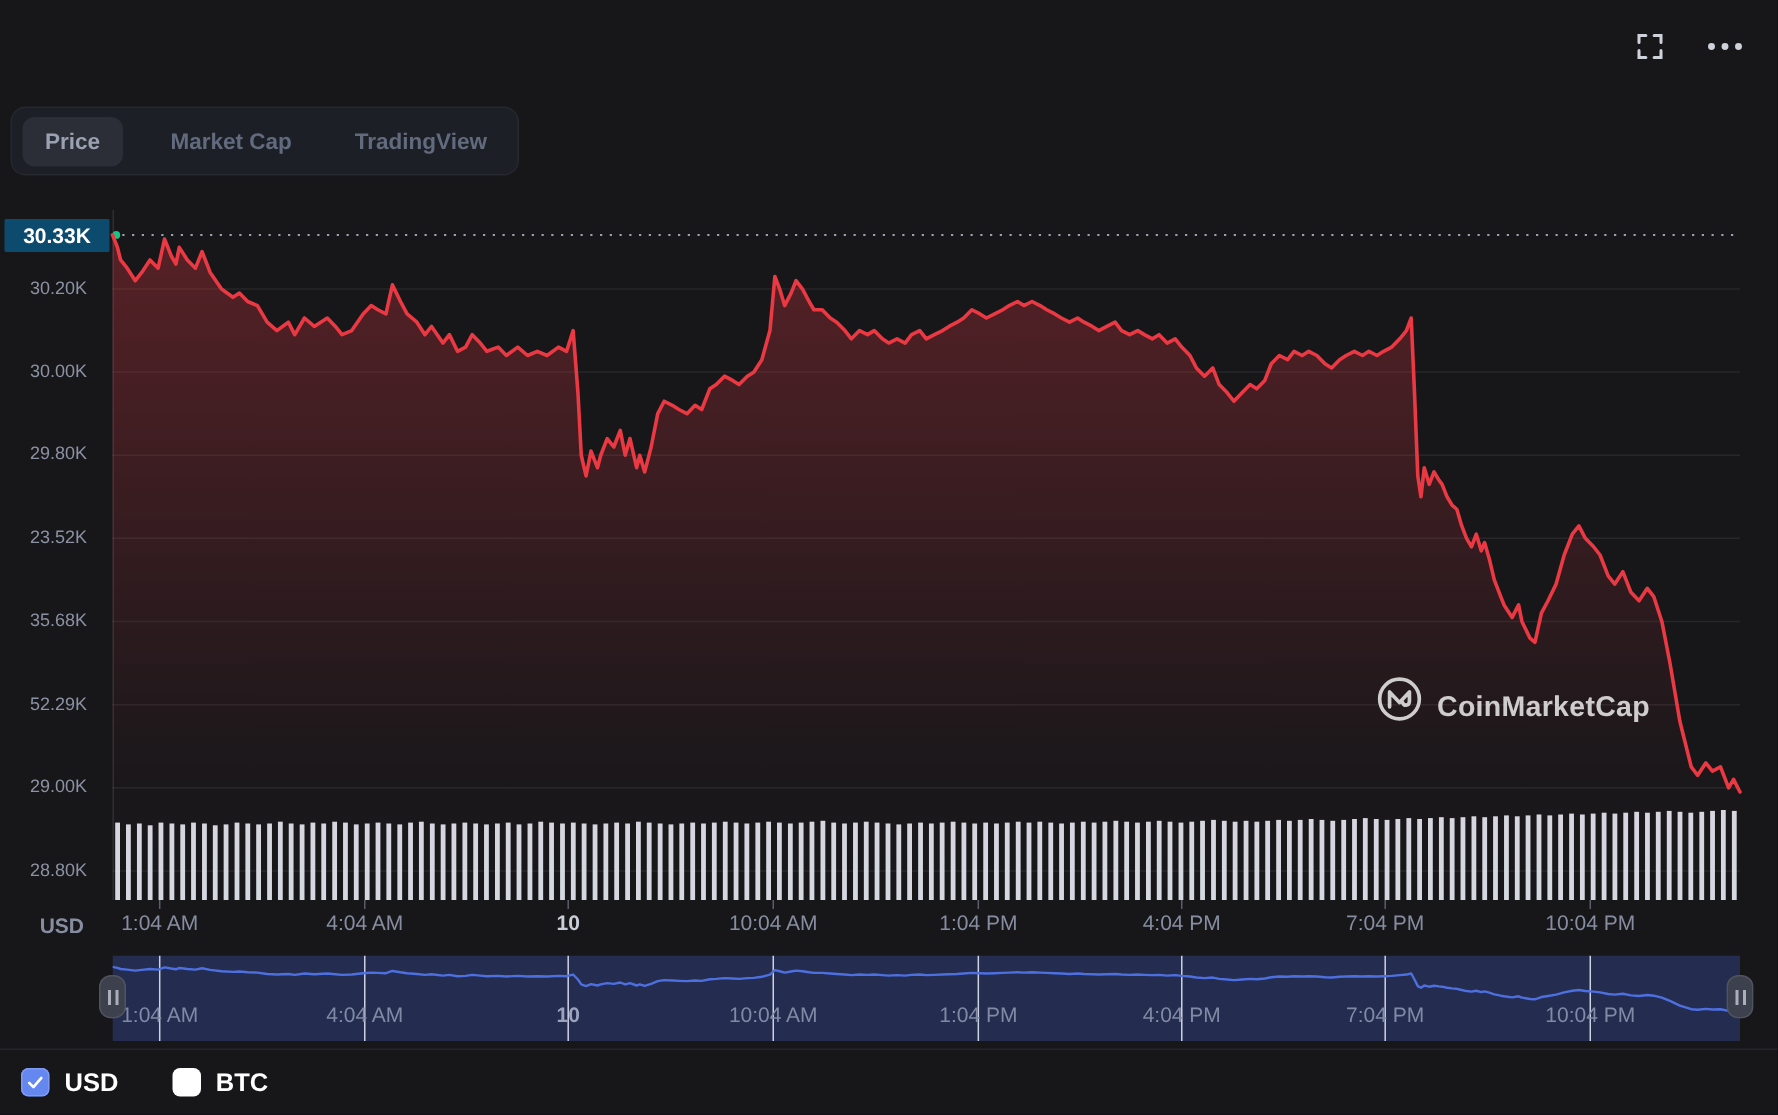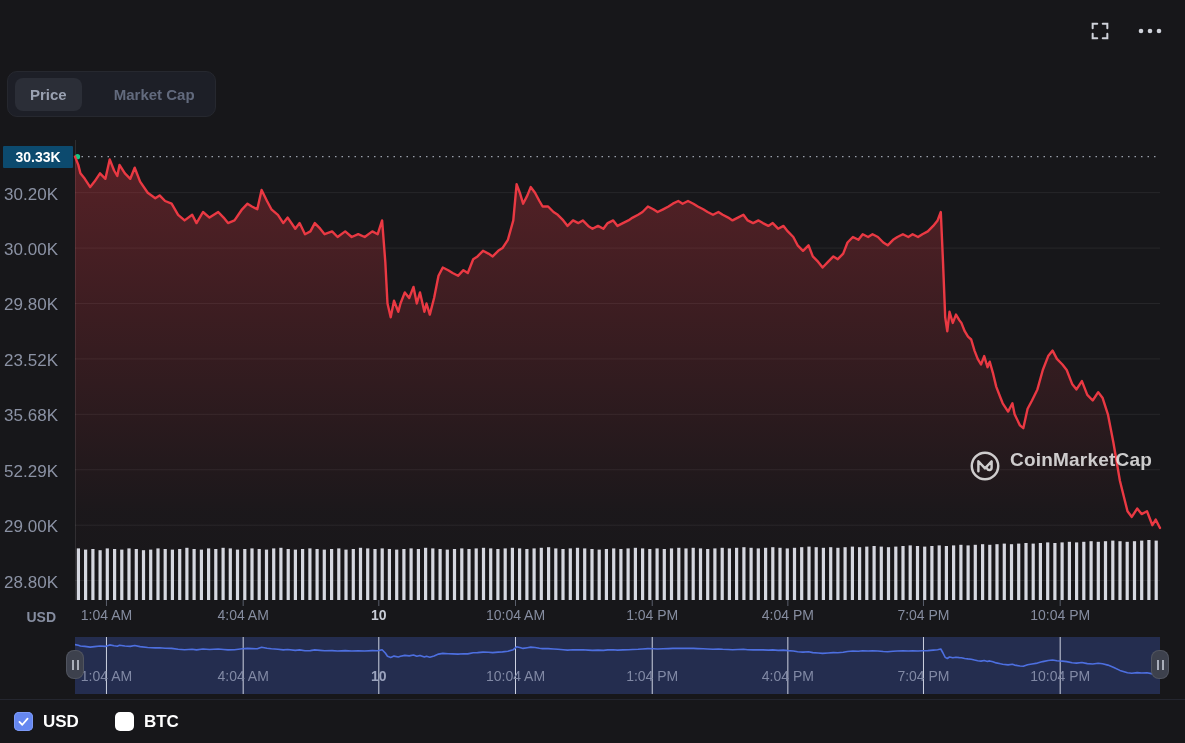--- a/index.html
+++ b/index.html
@@ -17,33 +17,33 @@
   .chart-tab { border:none; background:none; color:#626a7d; font-size:15px; font-weight:700; padding:8px 10px; cursor:pointer; font-family:inherit; }
   .chart-tab.active { background:#2b2e37; border-radius:8px; color:#9aa1b1; padding:8px 15px; }
 
   
   .range-toolbar { position:absolute; right:22px; top:72px; height:40px; width:426px; background:#2a2d39; border-radius:8px; display:flex; align-items:center; justify-content:space-between; padding:4px 7px; }
   .range-btn { border:none; background:none; color:#c7cbd5; font-size:14px; font-weight:700; min-width:34px; height:32px; border-radius:6px; cursor:pointer; font-family:inherit; padding:0 7px; }
   .range-btn.active { background:#17171d; color:#ffffff; }
   .cal-btn { color:#c7cbd5; }
 
   
-  .y-label { position:absolute; left:0; width:58px; text-align:right; font-size:17px; font-weight:500; color:#8b92a4; }
+  .y-label { position:absolute; left:0; width:58px; text-align:right; font-size:12px; font-weight:500; color:#8b92a4; }
   .ref-badge { position:absolute; left:3px; top:145px; width:70px; height:22px; background:#0c4a6e; color:#ffffff; font-size:14px; font-weight:700; display:flex; align-items:center; justify-content:center; border-radius:1px; }
   .usd-axis-label { position:absolute; left:0; top:609px; width:56px; text-align:right; font-size:14px; font-weight:700; color:#868da0; }
   .x-label { position:absolute; top:607px; transform:translateX(-50%); font-size:14px; font-weight:500; color:#868da0; white-space:nowrap; }
   .x-label.bold { font-weight:700; color:#c9cdd7; }
   .nav-label { position:absolute; top:668px; transform:translateX(-50%); font-size:14px; font-weight:500; color:#8189a5; white-space:nowrap; z-index:4; }
   .nav-label.bold { font-weight:700; color:#9aa2bd; }
 
   #plot { position:absolute; left:75px; top:140px; overflow:visible; }
   #nav { position:absolute; left:75px; top:637px; }
 
   
-  .watermark { position:absolute; left:968px; top:449px; display:flex; align-items:flex-start; gap:8px; z-index:3; pointer-events:none; }
+  .watermark { position:absolute; left:916px; top:449px; display:flex; align-items:flex-end; gap:8px; z-index:3; pointer-events:none; }
   .watermark-text { color:rgba(255,255,255,0.78); font-size:19px; font-weight:700; letter-spacing:.2px; }
 
   
   .nav-handle { position:absolute; top:650px; width:18px; height:29px; background:#3d414d; border:1px solid rgba(255,255,255,0.10); border-radius:8px; display:flex; align-items:center; justify-content:center; gap:3px; cursor:ew-resize; z-index:5; }
   .nav-handle span { display:block; width:2px; height:10px; background:#a9aeba; }
 
   
   .footer-divider { position:absolute; left:0; top:699px; width:1185px; height:1px; background:#24262f; }
   .footer { position:absolute; left:0; top:700px; width:1185px; height:43px; display:flex; align-items:center; }
   .toggle-group { display:flex; align-items:center; margin-left:14px; gap:36px; }
@@ -71,20 +71,21 @@
         <circle cx="4" cy="11" r="2.3"></circle>
           <circle cx="13" cy="11" r="2.3"></circle>
           <circle cx="22" cy="11" r="2.3"></circle>
       </svg>
     </button>
   </div>
 
   <div class="chart-tabs">
     <button class="chart-tab active">Price</button>
     <button class="chart-tab">Market Cap</button>
+    <button class="chart-tab">TradingView</button>
   </div>
 
 
   <svg id="plot" width="1085" height="460">
       <defs>
         <linearGradient id="areaGrad" x1="0" y1="0" x2="0" y2="1">
           <stop offset="0%" stop-color="#ea3943" stop-opacity="0.3"></stop>
           <stop offset="80%" stop-color="#ea3943" stop-opacity="0.02"></stop>
           <stop offset="100%" stop-color="#ea3943" stop-opacity="0"></stop>
         </linearGradient>

